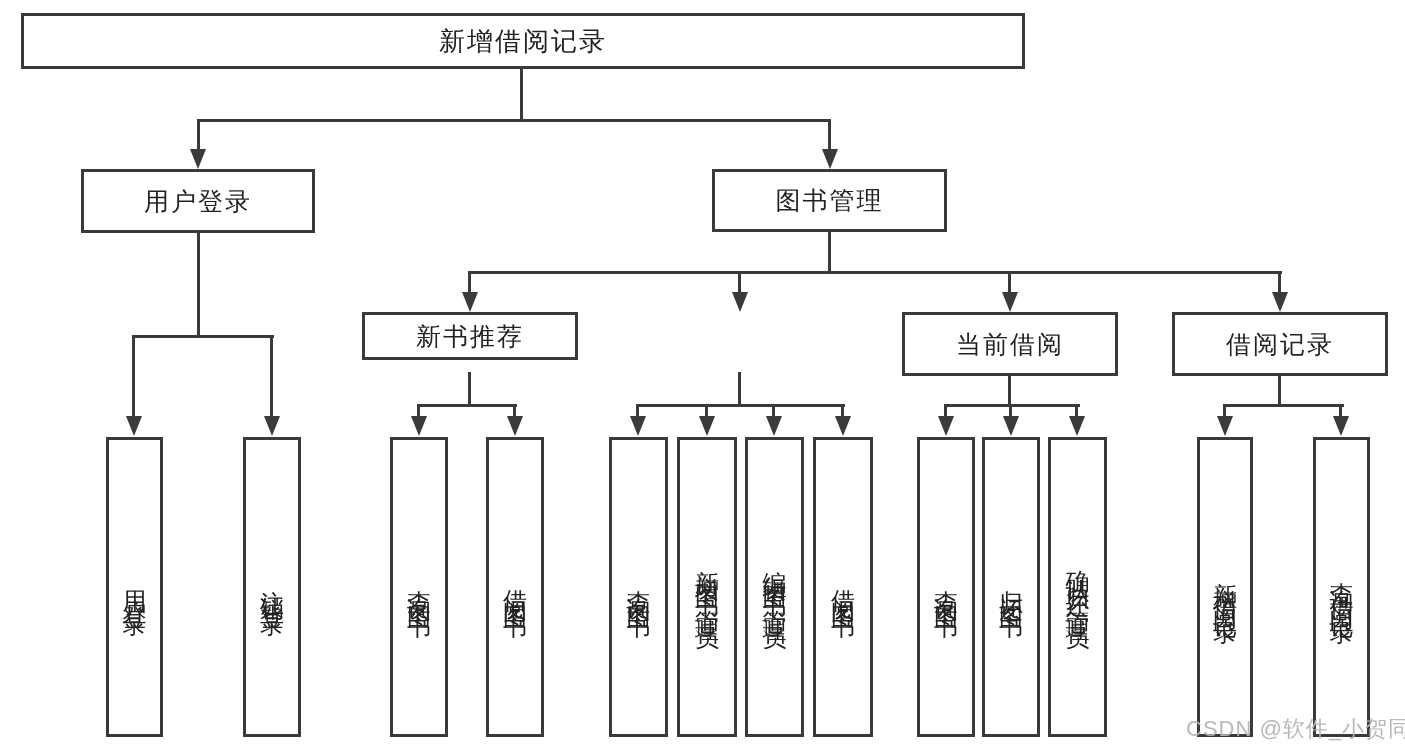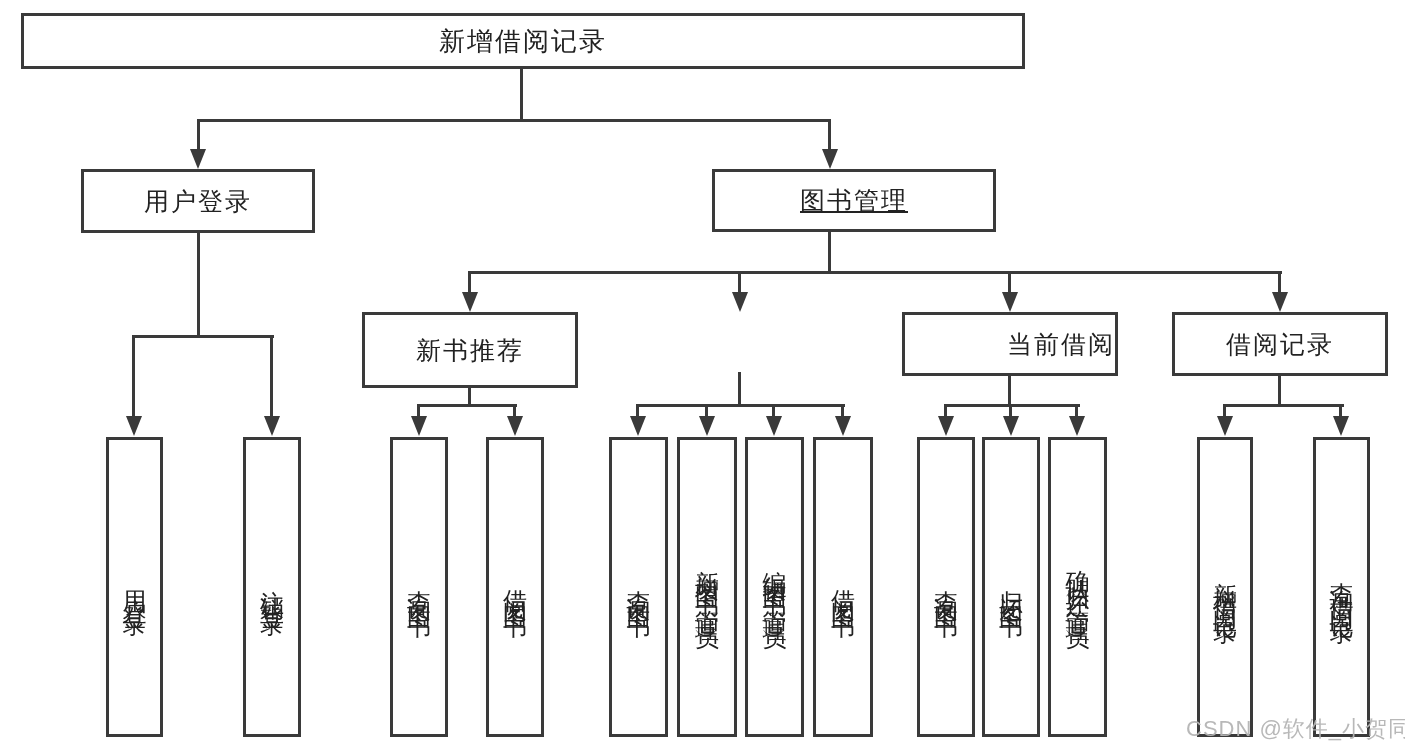--- a/index.html
+++ b/index.html
@@ -94,28 +94,28 @@
   <div class="line" style="left:1339px; top:404px; width:3px; height:15px;"></div>
   <div class="arrow" style="left:1333px; top:416px;"></div>
 
   <div class="box" style="left:21px; top:13px; width:1004px; height:56px;">
     <span class="hlabel rootlabel">新增借阅记录</span>
   </div>
 
   <div class="box" style="left:81px; top:169px; width:234px; height:64px;">
     <span class="hlabel">用户登录</span>
   </div>
-  <div class="box" style="left:712px; top:169px; width:284px; height:63px;text-decoration:underline;">
+  <div class="box" style="left:712px; top:169px; width:235px; height:63px;">
     <span class="hlabel">图书管理</span>
   </div>
 
-  <div class="box" style="left:362px; top:312px; width:216px; height:76px;">
+  <div class="box" style="left:362px; top:312px; width:216px; height:48px;">
     <span class="hlabel">新书推荐</span>
   </div>
-  <div class="box" style="left:902px; top:312px; width:216px; height:64px;justify-content:flex-end;">
+  <div class="box" style="left:902px; top:312px; width:216px; height:64px;">
     <span class="hlabel">当前借阅</span>
   </div>
   <div class="box" style="left:1172px; top:312px; width:216px; height:64px;">
     <span class="hlabel">借阅记录</span>
   </div>
 
   <div class="box" style="left:106px; top:437px; width:57px; height:300px;">
     <span class="vbox">用户登录</span>
   </div>
   <div class="box" style="left:243px; top:437px; width:58px; height:300px;">

